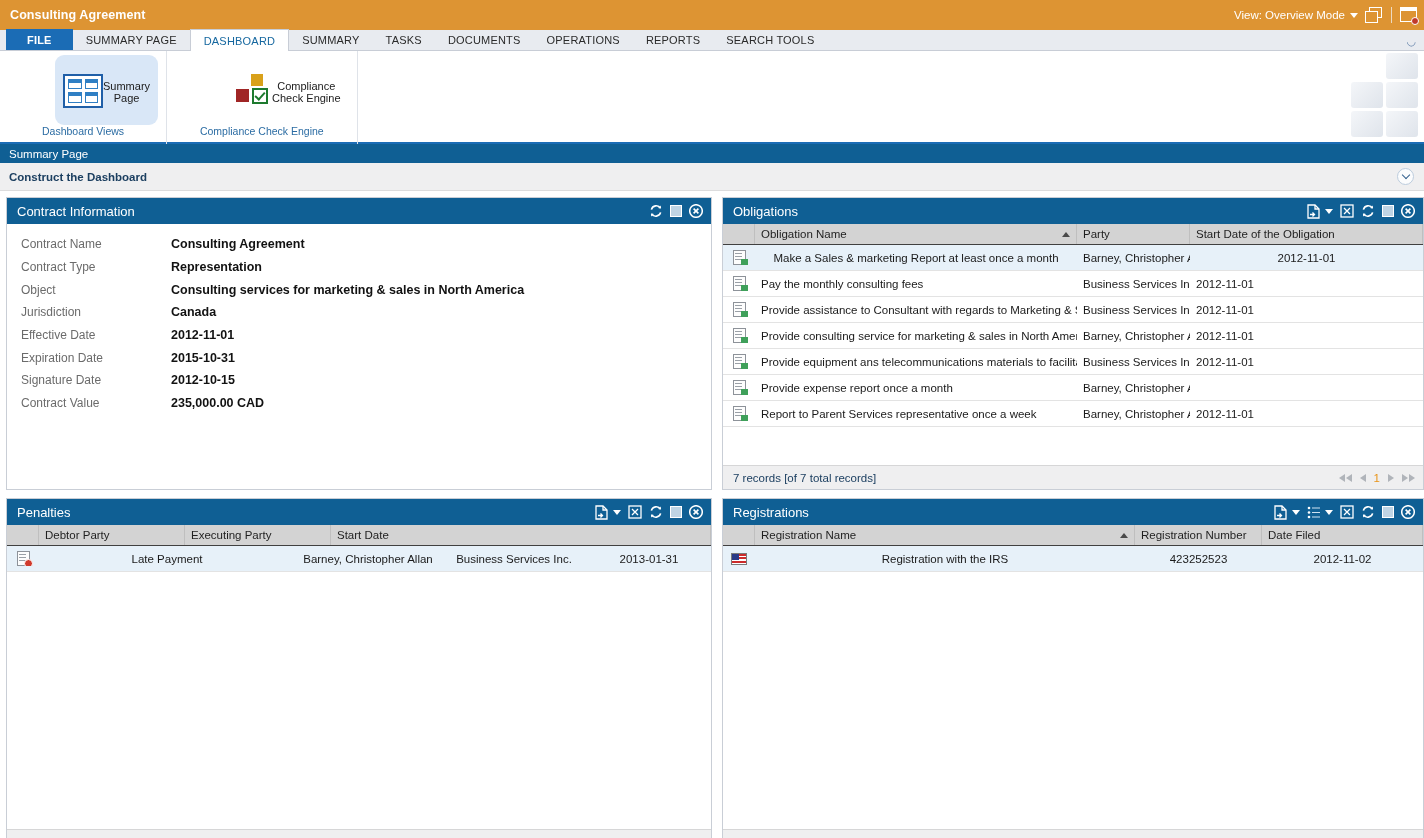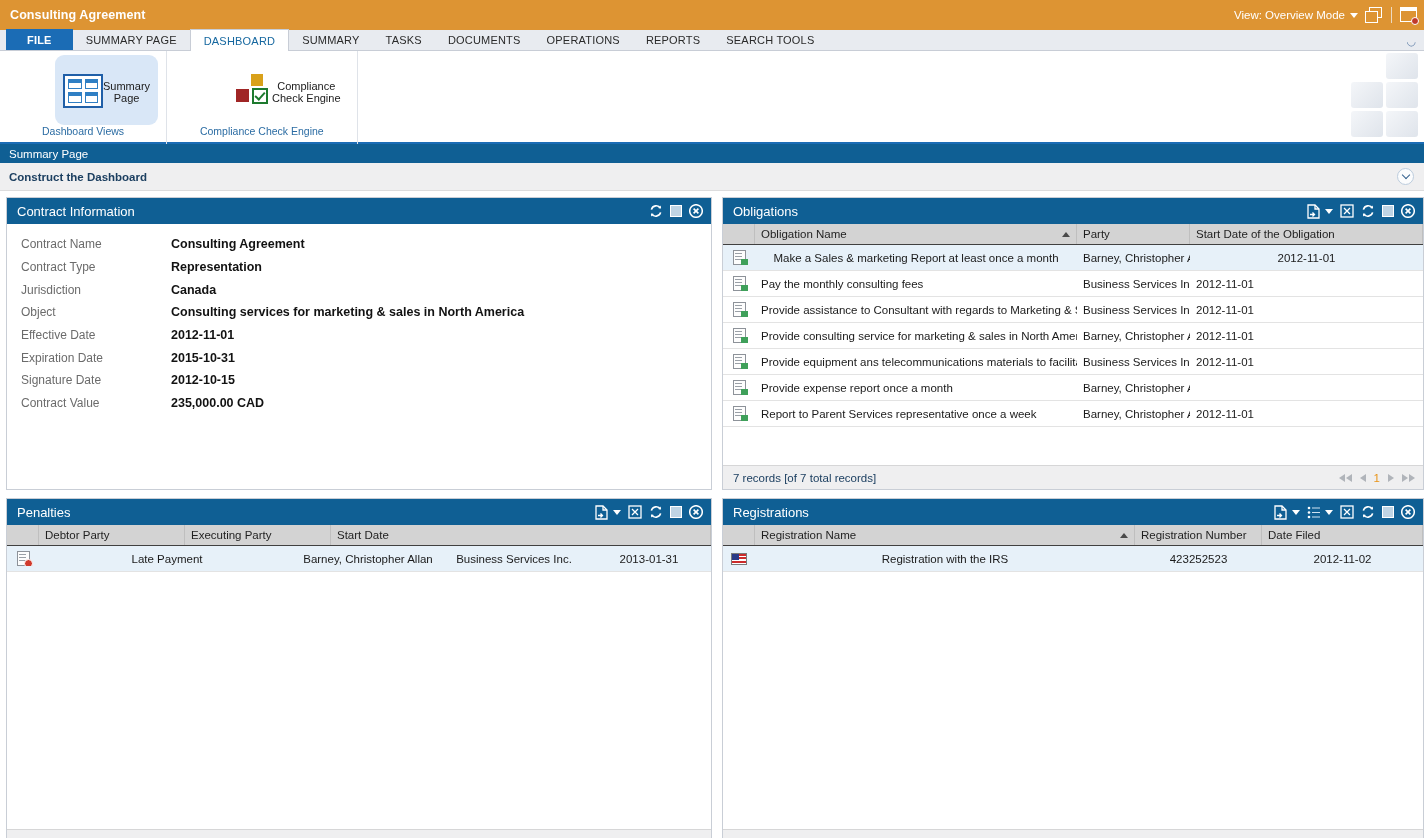--- a/index.html
+++ b/index.html
@@ -508,26 +508,26 @@
     <div class="ci-body">
       <div class="ci-row">
         <span class="ci-label">Contract Name</span>
         <span class="ci-value">Consulting Agreement</span>
       </div>
       <div class="ci-row">
         <span class="ci-label">Contract Type</span>
         <span class="ci-value">Representation</span>
       </div>
       <div class="ci-row">
+        <span class="ci-label">Object</span>
+        <span class="ci-value">Consulting services for marketing &amp; sales in North America</span>
+      </div>
+      <div class="ci-row">
         <span class="ci-label">Jurisdiction</span>
         <span class="ci-value">Canada</span>
-      </div>
-      <div class="ci-row">
-        <span class="ci-label">Object</span>
-        <span class="ci-value">Consulting services for marketing &amp; sales in North America</span>
       </div>
       <div class="ci-row">
         <span class="ci-label">Effective Date</span>
         <span class="ci-value">2012-11-01</span>
       </div>
       <div class="ci-row">
         <span class="ci-label">Expiration Date</span>
         <span class="ci-value">2015-10-31</span>
       </div>
       <div class="ci-row">

